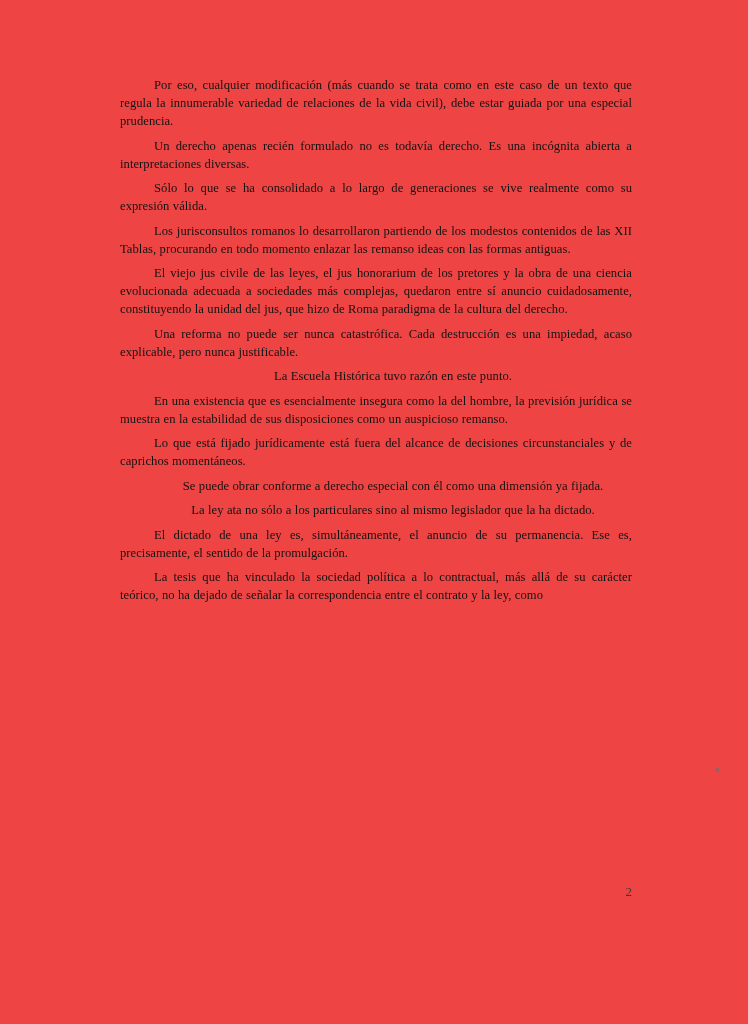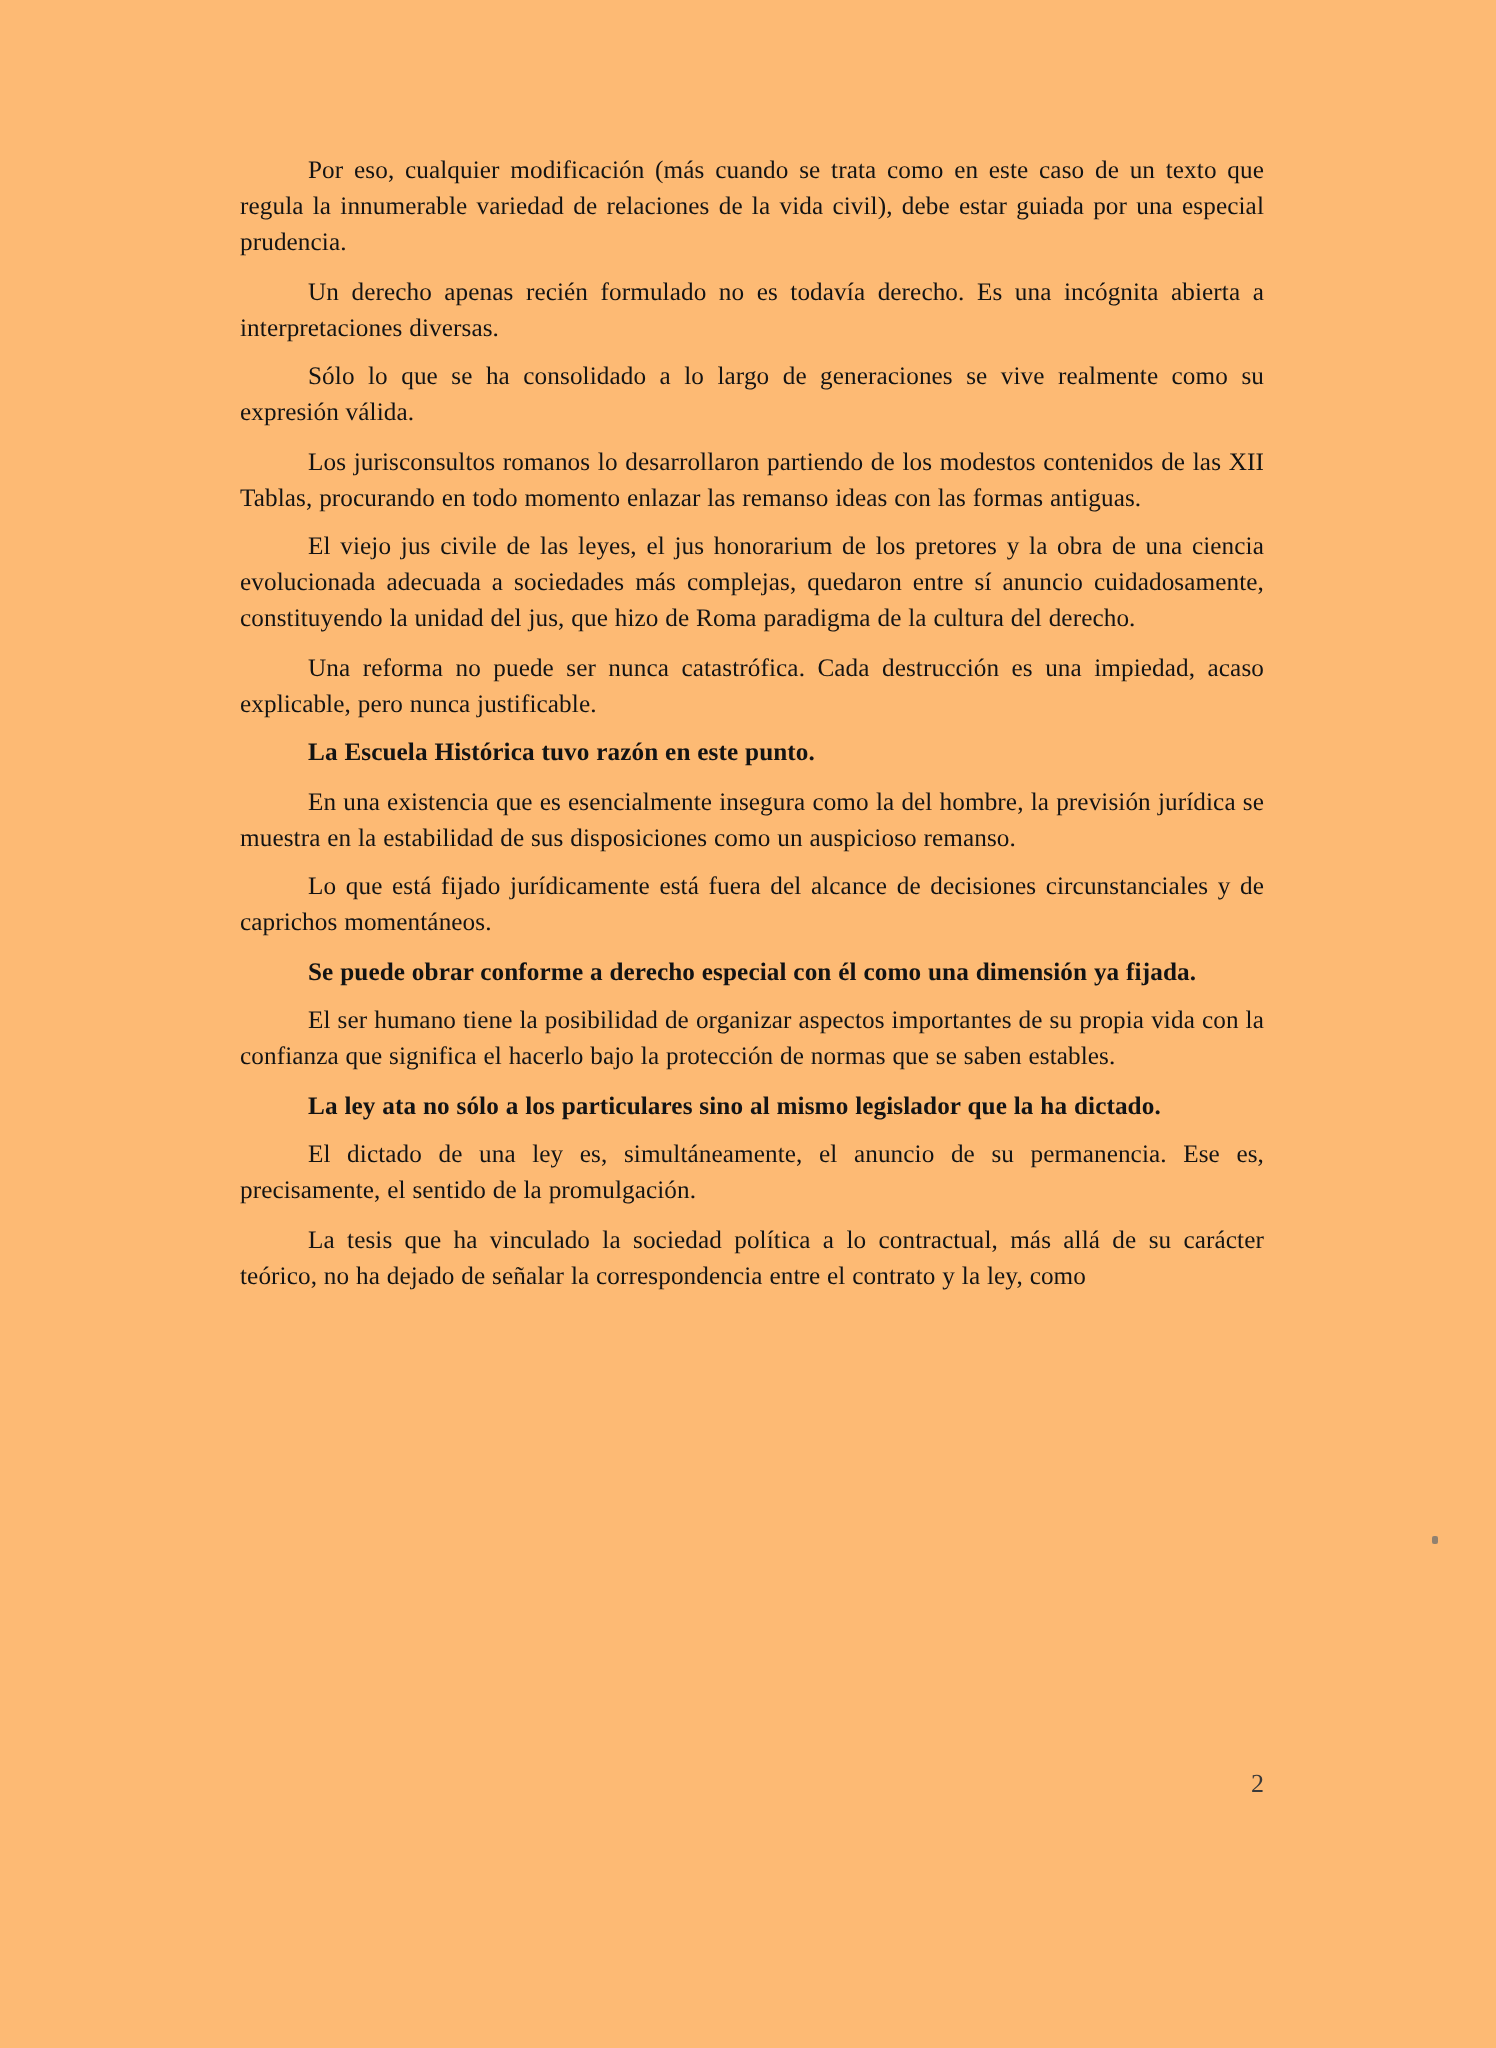--- a/index.html
+++ b/index.html
@@ -7,21 +7,21 @@
     margin: 0;
     padding: 0;
     background: #ffffff;
   }
 
   .page {
     position: relative;
     width: 748px;
     height: 1024px;
     margin: 0 auto;
-    background: #fdba74;
+    background: #ef4444;
     overflow: hidden;
     font-family: "Liberation Serif", "DejaVu Serif", serif;
     color: #111111;
   }
 
   
   .text-column {
     position: absolute;
     left: 120px;
     top: 76px;
@@ -36,22 +36,21 @@
     line-height: 18px;
     letter-spacing: 0.05px;
     word-spacing: 0.2px;
     color: #131313;
     
     -webkit-font-smoothing: antialiased;
   }
 
   
   .para.short {
-    text-align: left;
-    font-weight: bold;
+    text-align: center;
   }
 
   .page-number {
     position: absolute;
     left: 0;
     top: 884px;
     width: 632px;
     text-align: right;
     font-size: 13px;
     line-height: 16px;
@@ -80,21 +79,20 @@
       <p class="para">Por eso, cualquier modificación (más cuando se trata como en este caso de un texto que regula la innumerable variedad de relaciones de la vida civil), debe estar guiada por una especial prudencia.</p>
       <p class="para">Un derecho apenas recién formulado no es todavía derecho. Es una incógnita abierta a interpretaciones diversas.</p>
       <p class="para">Sólo lo que se ha consolidado a lo largo de generaciones se vive realmente como su expresión válida.</p>
       <p class="para">Los jurisconsultos romanos lo desarrollaron partiendo de los modestos contenidos de las XII Tablas, procurando en todo momento enlazar las remanso ideas con las formas antiguas.</p>
       <p class="para">El viejo jus civile de las leyes, el jus honorarium de los pretores y la obra de una ciencia evolucionada adecuada a sociedades más complejas, quedaron entre sí anuncio cuidadosamente, constituyendo la unidad del jus, que hizo de Roma paradigma de la cultura del derecho.</p>
       <p class="para">Una reforma no puede ser nunca catastrófica. Cada destrucción es una impiedad, acaso explicable, pero nunca justificable.</p>
       <p class="para short">La Escuela Histórica tuvo razón en este punto.</p>
       <p class="para">En una existencia que es esencialmente insegura como la del hombre, la previsión jurídica se muestra en la estabilidad de sus disposiciones como un auspicioso remanso.</p>
       <p class="para">Lo que está fijado jurídicamente está fuera del alcance de decisiones circunstanciales y de caprichos momentáneos.</p>
       <p class="para short">Se puede obrar conforme a derecho especial con él como una dimensión ya fijada.</p>
-      <p class="para">El ser humano tiene la posibilidad de organizar aspectos importantes de su propia vida con la confianza que significa el hacerlo bajo la protección de normas que se saben estables.</p>
       <p class="para short">La ley ata no sólo a los particulares sino al mismo legislador que la ha dictado.</p>
       <p class="para">El dictado de una ley es, simultáneamente, el anuncio de su permanencia. Ese es, precisamente, el sentido de la promulgación.</p>
       <p class="para">La tesis que ha vinculado la sociedad política a lo contractual, más allá de su carácter teórico, no ha dejado de señalar la correspondencia entre el contrato y la ley, como</p>
     </div>
 
   <div class="page-number">2</div>
 
   <div class="scan-speck"></div>
 
 </div>

